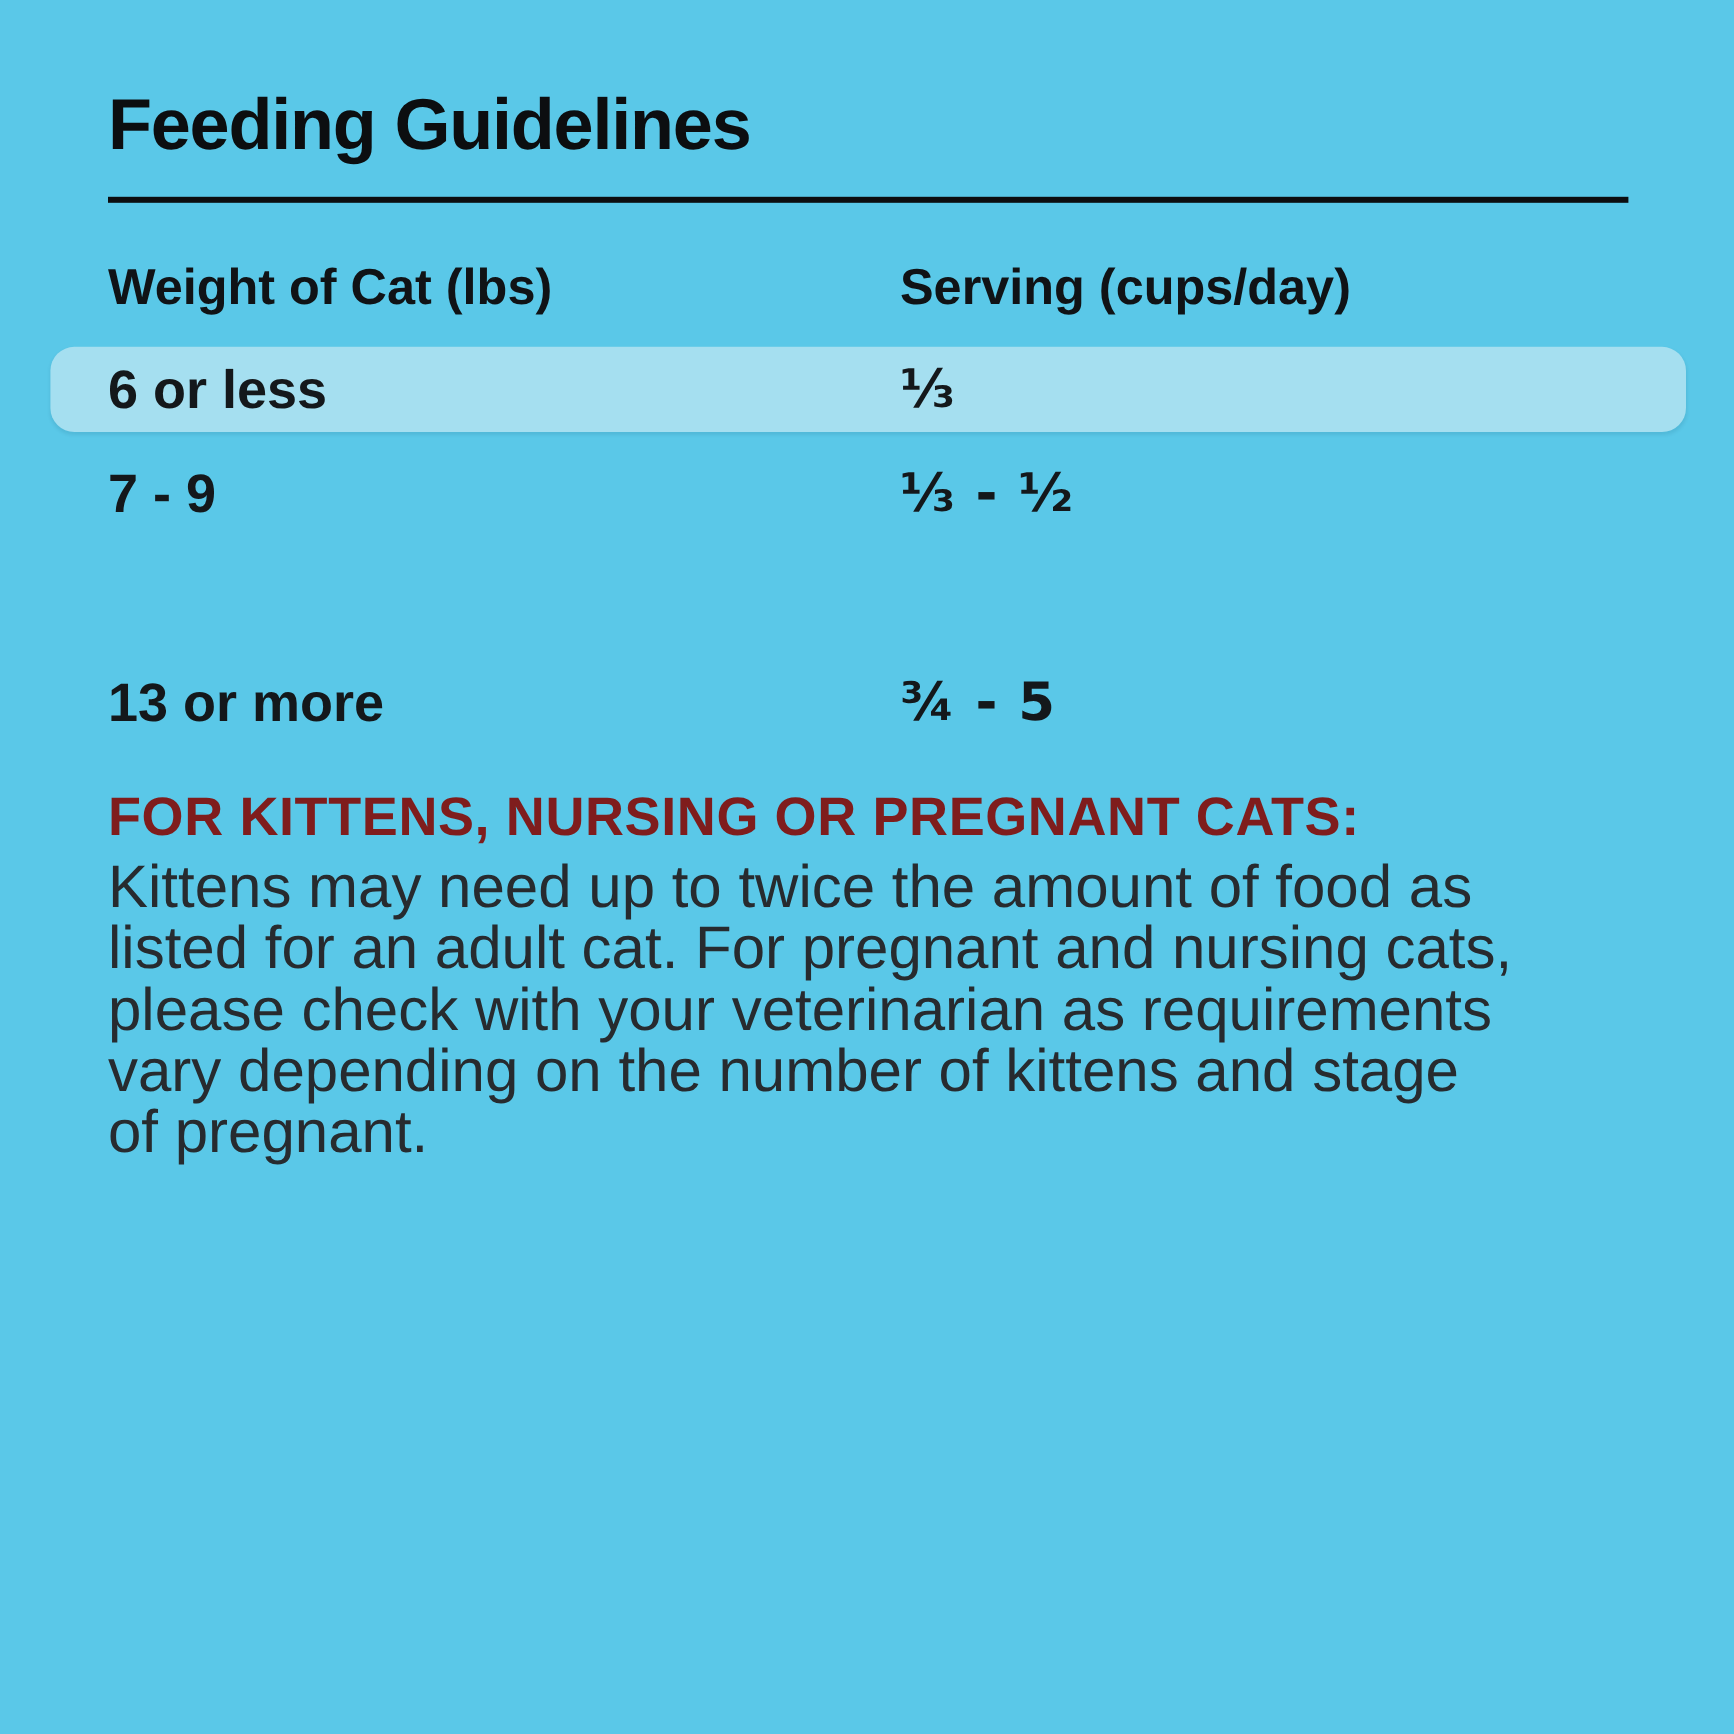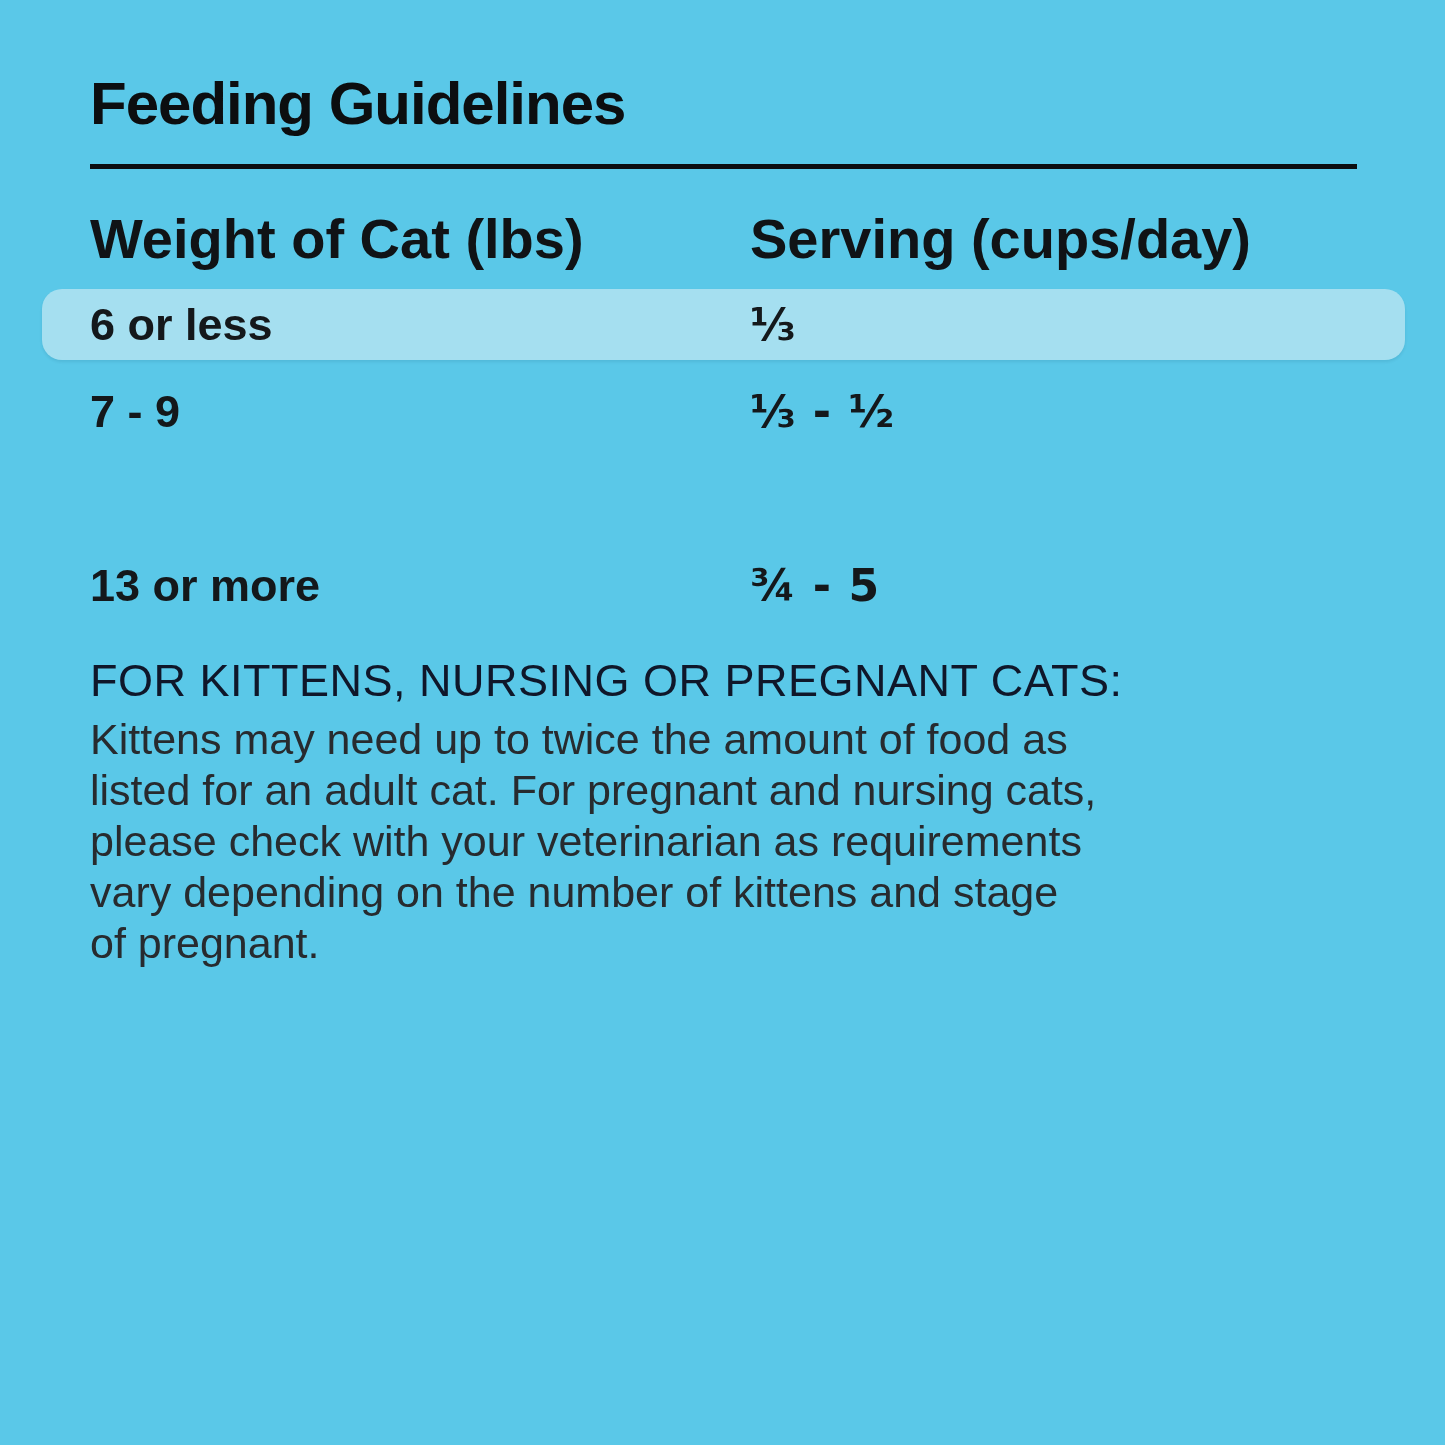--- a/index.html
+++ b/index.html
@@ -39,21 +39,21 @@
     width:1267px;
     height:5px;
     background:#0c0e10;
   }
   .col-headers{
     position:absolute;
     left:90px;
     top:214px;
     width:1265px;
     height:50px;
-    font-size:56px;
+    font-size:42px;
     font-weight:bold;
     color:#101316;
     line-height:50px;
   }
   .col-header-serving{
     position:absolute;
     left:660px;
     top:0;
   }
   .row{
@@ -91,31 +91,31 @@
   }
   .row-1{top:289px;padding-left:19px;}
   .row-2{top:376px;}
   .row-3{top:463px;}
   .row-4{top:550px;}
   .note-heading{
     position:absolute;
     left:90px;
     top:658px;
     font-size:45px;
-    font-weight:normal;
+    font-weight:bold;
     letter-spacing:0.5px;
-    color:#0f172a;
+    color:#7f1d1d;
     line-height:1;
   }
   .note-body{
     position:absolute;
     left:90px;
     top:714px;
     width:1240px;
-    font-size:43px;
+    font-size:50px;
     font-weight:normal;
     color:var(--body-text);
     line-height:51px;
   }
   .note-line{white-space:nowrap;}
 </style>
 </head>
 <body>
 
 <div class="canvas">

